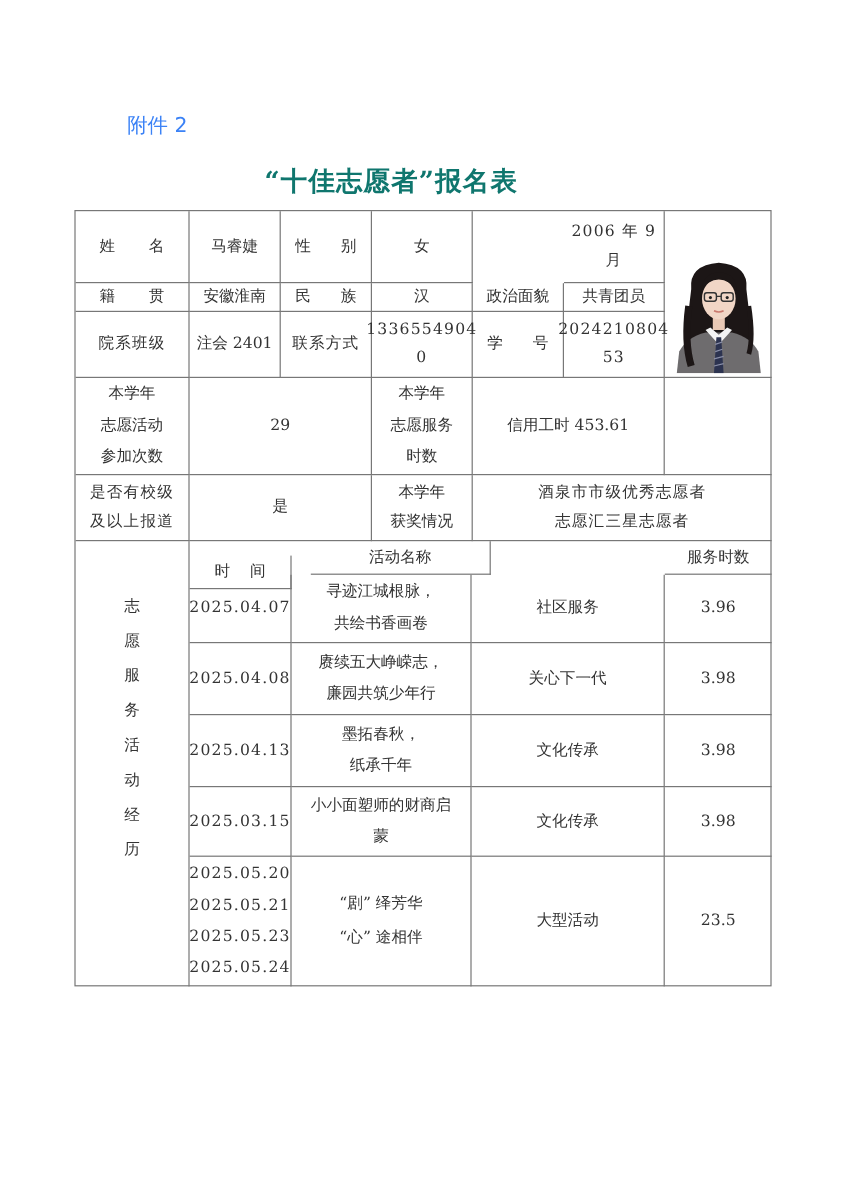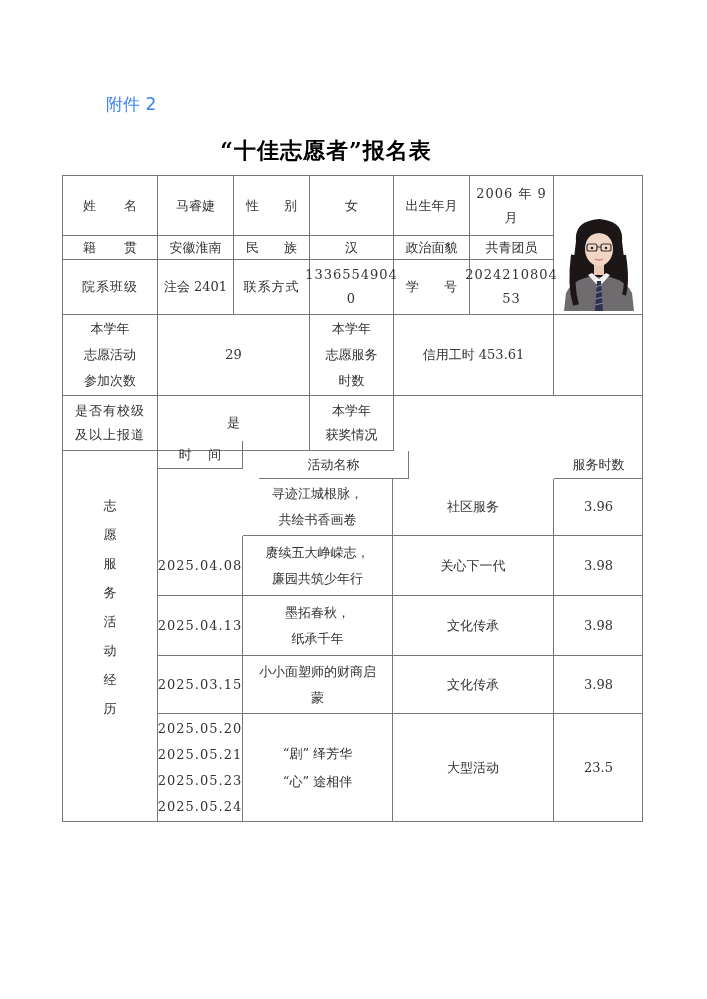--- a/index.html
+++ b/index.html
@@ -1,21 +1,21 @@
 <!DOCTYPE html>
 <html><head>
 <meta charset="utf-8">
 <style>
   html, body { margin:0; padding:0; background:#ffffff; }
   body { width:707px; height:999px; position:relative; overflow:hidden;
          font-family:"DejaVu Serif","Liberation Serif",serif; color:#333; }
   .attach { position:absolute; left:106px; top:93px; font-size:17px;
             font-family:"DejaVu Sans","Liberation Sans",sans-serif; color:#3b82f6; }
   .title { position:absolute; left:0; width:652px; top:136px; text-align:center;
-           font-size:22px; font-weight:bold; color:#000000; letter-spacing:1px;
+           font-size:22px; font-weight:bold; color:#0f766e; letter-spacing:1px;
            font-family:"DejaVu Serif","Liberation Serif",serif; }
   .grid { position:absolute; left:62px; top:175px; width:581px; height:647px;
           border:1px solid #777; box-sizing:border-box; }
   .cell { position:absolute; box-sizing:border-box; border-right:1px solid #777; border-bottom:1px solid #777;
           display:flex; align-items:center; justify-content:center; text-align:center;
           font-size:13px; line-height:24px; color:#333; }
   .cell.nr { border-right:none; }
   .cell.nb { border-bottom:none; }
   .spread { justify-content:space-between; padding:0 20px; }
   .wrapln { white-space:pre-line; }
@@ -33,21 +33,20 @@
   <div class="cell spread" style="left:0;top:0;width:95px;height:60px;">
     <span>姓</span>
     <span>名</span>
   </div>
   <div class="cell" style="left:95px;top:0;width:76px;height:60px;">马睿婕</div>
   <div class="cell spread" style="left:171px;top:0;width:76px;height:60px;padding:0 12px;">
     <span>性</span>
     <span>别</span>
   </div>
   <div class="cell" style="left:247px;top:0;width:84px;height:60px;">女</div>
-  <div class="cell" style="left:331px;top:0;width:76px;height:60px;">出生年月</div>
   <div class="cell wrapln mono" style="left:407px;top:0;width:84px;height:60px;">2006 年 9
 月</div>
 
   <div class="cell nr" style="left:491px;top:0;width:89px;height:139px;">
     <svg width="78" height="96" viewBox="0 0 78 96" style="margin-top:36px;">
       <rect x="0" y="0" width="78" height="96" fill="#ffffff"></rect>
 
       <path d="M16 26 Q14 6 39 4 Q64 6 62 26 L66 60 Q68 80 60 90 L18 90 Q10 80 12 60 Z" fill="#1c1616"></path>
 
       <path d="M4 96 L6 78 Q12 66 28 62 L50 62 Q66 66 72 78 L74 96 Z" fill="#6e6c6e"></path>
@@ -109,36 +108,39 @@
 志愿服务
 时数</div>
   <div class="cell" style="left:331px;top:139px;width:160px;height:81px;">信用工时 453.61</div>
   <div class="cell nr" style="left:491px;top:139px;width:89px;height:81px;border-bottom:1px solid #777;"></div>
 
   <div class="cell wrapln" style="left:0;top:220px;width:95px;height:55px;letter-spacing:1px;">是否有校级
 及以上报道</div>
   <div class="cell" style="left:95px;top:220px;width:152px;height:55px;">是</div>
   <div class="cell wrapln" style="left:247px;top:220px;width:84px;height:55px;">本学年
 获奖情况</div>
+  <div class="cell wrapln nr" style="left:331px;top:220px;width:249px;height:55px;letter-spacing:1px;">酒泉市市级优秀志愿者
+志愿汇三星志愿者</div>
 
   <div class="cell vtext nb" style="left:0;top:275px;width:95px;height:371px;padding-bottom:60px;">
     <span>志</span>
     <span>愿</span>
     <span>服</span>
     <span>务</span>
     <span>活</span>
     <span>动</span>
     <span>经</span>
     <span>历</span>
   </div>
 
-  <div class="cell" style="left:95px;top:265px;width:85px;height:28px;white-space:pre;">时    间</div>
+  <div class="cell" style="left:95px;top:287px;width:85px;height:28px;white-space:pre;">时    间</div>
   <div class="cell" style="left:196px;top:275px;width:150px;height:28px;">活动名称</div>
   <div class="cell nr" style="left:491px;top:275px;width:89px;height:28px;">服务时数</div>
 
+  <div class="cell mono" style="left:95px;top:303px;width:85px;height:57px;">2025.04.07</div>
   <div class="cell wrapln" style="left:180px;top:303px;width:150px;height:57px;line-height:26px;">寻迹江城根脉，
 共绘书香画卷</div>
   <div class="cell" style="left:330px;top:303px;width:161px;height:57px;">社区服务</div>
   <div class="cell nr" style="left:491px;top:303px;width:89px;height:57px;">3.96</div>
 
   <div class="cell mono" style="left:95px;top:360px;width:85px;height:60px;">2025.04.08</div>
   <div class="cell wrapln" style="left:180px;top:360px;width:150px;height:60px;line-height:26px;">赓续五大峥嵘志，
 廉园共筑少年行</div>
   <div class="cell" style="left:330px;top:360px;width:161px;height:60px;">关心下一代</div>
   <div class="cell nr" style="left:491px;top:360px;width:89px;height:60px;">3.98</div>

